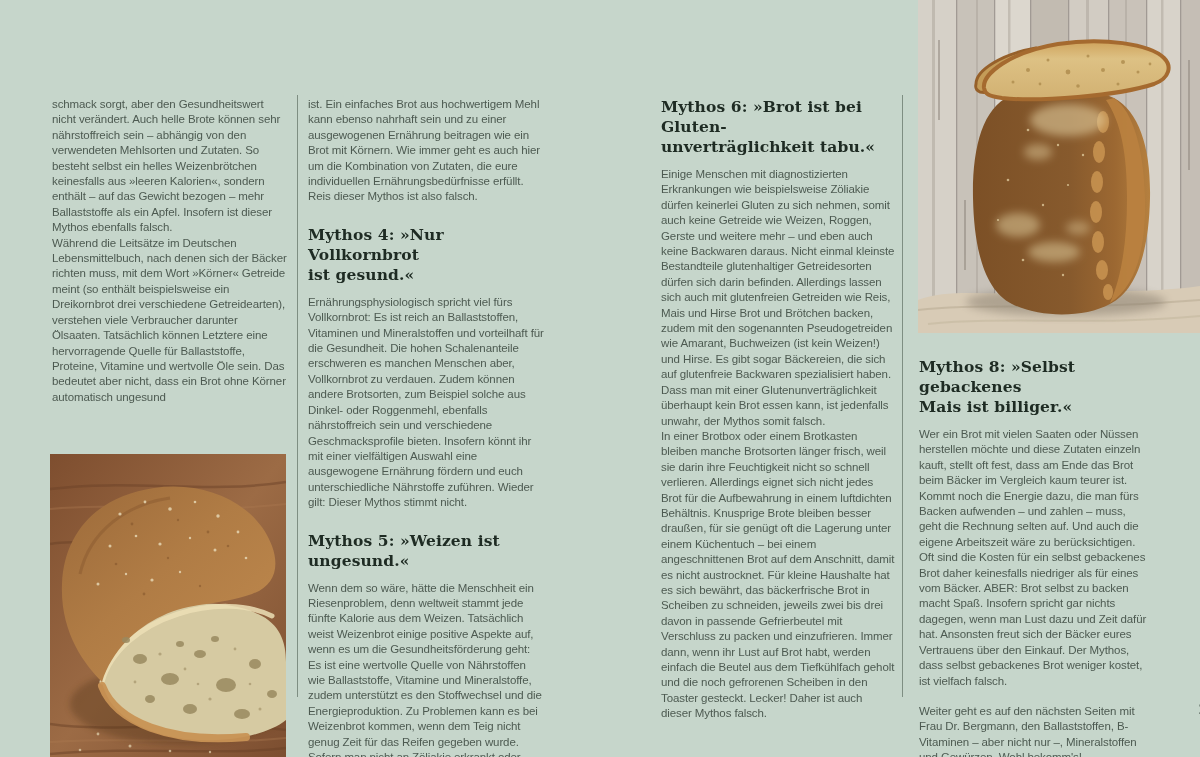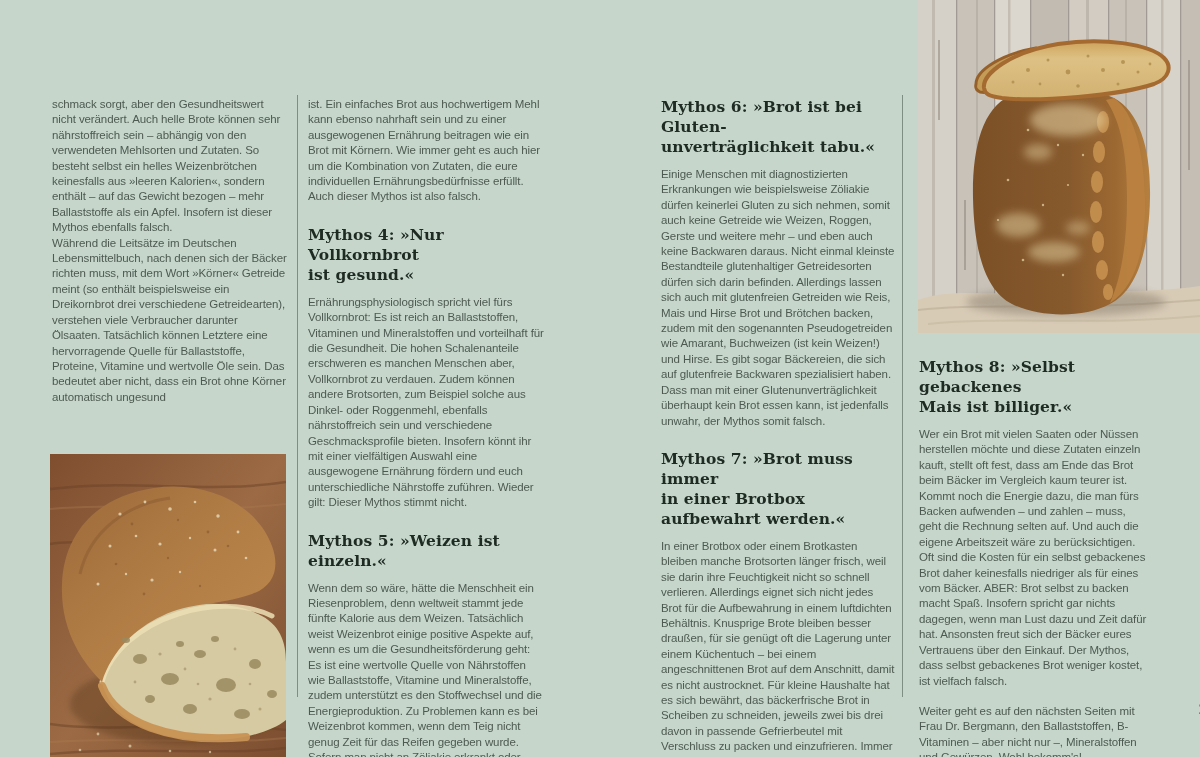--- a/index.html
+++ b/index.html
@@ -46,34 +46,32 @@
 <body>
 
 <div class="page">
 
   <div class="col col1">
     <p class="body">schmack sorgt, aber den Gesundheitswert nicht verändert. Auch helle Brote können sehr nährstoffreich sein – abhängig von den verwendeten Mehlsorten und Zutaten. So besteht selbst ein helles Weizenbrötchen keinesfalls aus »leeren Kalorien«, sondern enthält – auf das Gewicht bezogen – mehr Ballaststoffe als ein Apfel. Insofern ist dieser Mythos ebenfalls falsch.</p>
     <p class="body">Während die Leitsätze im Deutschen Lebensmittelbuch, nach denen sich der Bäcker richten muss, mit dem Wort »Körner« Getreide meint (so enthält beispielsweise ein Dreikornbrot drei verschiedene Getreidearten), verstehen viele Verbraucher darunter Ölsaaten. Tatsächlich können Letztere eine hervorragende Quelle für Ballaststoffe, Proteine, Vitamine und wertvolle Öle sein. Das bedeutet aber nicht, dass ein Brot ohne Körner automatisch ungesund</p>
   </div>
 
   <div class="col col2">
-    <p class="body">ist. Ein einfaches Brot aus hochwertigem Mehl kann ebenso nahrhaft sein und zu einer ausgewogenen Ernährung beitragen wie ein Brot mit Körnern. Wie immer geht es auch hier um die Kombination von Zutaten, die eure individuellen Ernährungsbedürfnisse erfüllt. Auch dieser Mythos ist also falsch.</p>
+    <p class="body">ist. Ein einfaches Brot aus hochwertigem Mehl kann ebenso nahrhaft sein und zu einer ausgewogenen Ernährung beitragen wie ein Brot mit Körnern. Wie immer geht es auch hier um die Kombination von Zutaten, die eure individuellen Ernährungsbedürfnisse erfüllt. Reis dieser Mythos ist also falsch.</p>
     <h2 class="title">Mythos 4: »Nur Vollkornbrot
 ist gesund.«</h2>
     <p class="body">Ernährungsphysiologisch spricht viel fürs Vollkornbrot: Es ist reich an Ballaststoffen, Vitaminen und Mineralstoffen und vorteilhaft für die Gesundheit. Die hohen Schalenanteile erschweren es manchen Menschen aber, Vollkornbrot zu verdauen. Zudem können andere Brotsorten, zum Beispiel solche aus Dinkel- oder Roggenmehl, ebenfalls nährstoffreich sein und verschiedene Geschmacksprofile bieten. Insofern könnt ihr mit einer vielfältigen Auswahl eine ausgewogene Ernährung fördern und euch unterschiedliche Nährstoffe zuführen. Wieder gilt: Dieser Mythos stimmt nicht.</p>
-    <h2 class="title">Mythos 5: »Weizen ist einzeln.«</h2>
+    <h2 class="title">Mythos 5: »Weizen ist ungesund.«</h2>
     <p class="body">Wenn dem so wäre, hätte die Menschheit ein Riesenproblem, denn weltweit stammt jede fünfte Kalorie aus dem Weizen. Tatsächlich weist Weizenbrot einige positive Aspekte auf, wenn es um die Gesundheitsförderung geht: Es ist eine wertvolle Quelle von Nährstoffen wie Ballaststoffe, Vitamine und Mineralstoffe, zudem unterstützt es den Stoffwechsel und die Energieproduktion. Zu Problemen kann es bei Weizenbrot kommen, wenn dem Teig nicht genug Zeit für das Reifen gegeben wurde. Sofern man nicht an Zöliakie erkrankt oder Weizenallergiker ist, spricht nichts gegen Weizenbrot. Der Mythos ist daher falsch.</p>
   </div>
 
   <div class="col col3">
     <h2 class="title">Mythos 6: »Brot ist bei Gluten-
 unverträglichkeit tabu.«</h2>
     <p class="body">Einige Menschen mit diagnostizierten Erkrankungen wie beispielsweise Zöliakie dürfen keinerlei Gluten zu sich nehmen, somit auch keine Getreide wie Weizen, Roggen, Gerste und weitere mehr – und eben auch keine Backwaren daraus. Nicht einmal kleinste Bestandteile glutenhaltiger Getreidesorten dürfen sich darin befinden. Allerdings lassen sich auch mit glutenfreien Getreiden wie Reis, Mais und Hirse Brot und Brötchen backen, zudem mit den sogenannten Pseudogetreiden wie Amarant, Buchweizen (ist kein Weizen!) und Hirse. Es gibt sogar Bäckereien, die sich auf glutenfreie Backwaren spezialisiert haben. Dass man mit einer Glutenunverträglichkeit überhaupt kein Brot essen kann, ist jedenfalls unwahr, der Mythos somit falsch.</p>
-    <h2 class="title">Mythos 7: »Brot muss immer
-in einer Brotbox aufbewahrt werden.«</h2>
     <p class="body">In einer Brotbox oder einem Brotkasten bleiben manche Brotsorten länger frisch, weil sie darin ihre Feuchtigkeit nicht so schnell verlieren. Allerdings eignet sich nicht jedes Brot für die Aufbewahrung in einem luftdichten Behältnis. Knusprige Brote bleiben besser draußen, für sie genügt oft die Lagerung unter einem Küchentuch – bei einem angeschnittenen Brot auf dem Anschnitt, damit es nicht austrocknet. Für kleine Haushalte hat es sich bewährt, das bäckerfrische Brot in Scheiben zu schneiden, jeweils zwei bis drei davon in passende Gefrierbeutel mit Verschluss zu packen und einzufrieren. Immer dann, wenn ihr Lust auf Brot habt, werden einfach die Beutel aus dem Tiefkühlfach geholt und die noch gefrorenen Scheiben in den Toaster gesteckt. Lecker! Daher ist auch dieser Mythos falsch.</p>
   </div>
 
   <div class="col col4">
     <h2 class="title">Mythos 8: »Selbst gebackenes
 Mais ist billiger.«</h2>
     <p class="body">Wer ein Brot mit vielen Saaten oder Nüssen herstellen möchte und diese Zutaten einzeln kauft, stellt oft fest, dass am Ende das Brot beim Bäcker im Vergleich kaum teurer ist. Kommt noch die Energie dazu, die man fürs Backen aufwenden – und zahlen – muss, geht die Rechnung selten auf. Und auch die eigene Arbeitszeit wäre zu berücksichtigen. Oft sind die Kosten für ein selbst gebackenes Brot daher keinesfalls niedriger als für eines vom Bäcker. ABER: Brot selbst zu backen macht Spaß. Insofern spricht gar nichts dagegen, wenn man Lust dazu und Zeit dafür hat. Ansonsten freut sich der Bäcker eures Vertrauens über den Einkauf. Der Mythos, dass selbst gebackenes Brot weniger kostet, ist vielfach falsch.</p>
     <p class="body outro">Weiter geht es auf den nächsten Seiten mit Frau Dr. Bergmann, den Ballaststoffen, B-Vitaminen – aber nicht nur –, Mineralstoffen und Gewürzen. Wohl bekomm's!</p>
   </div>
 

